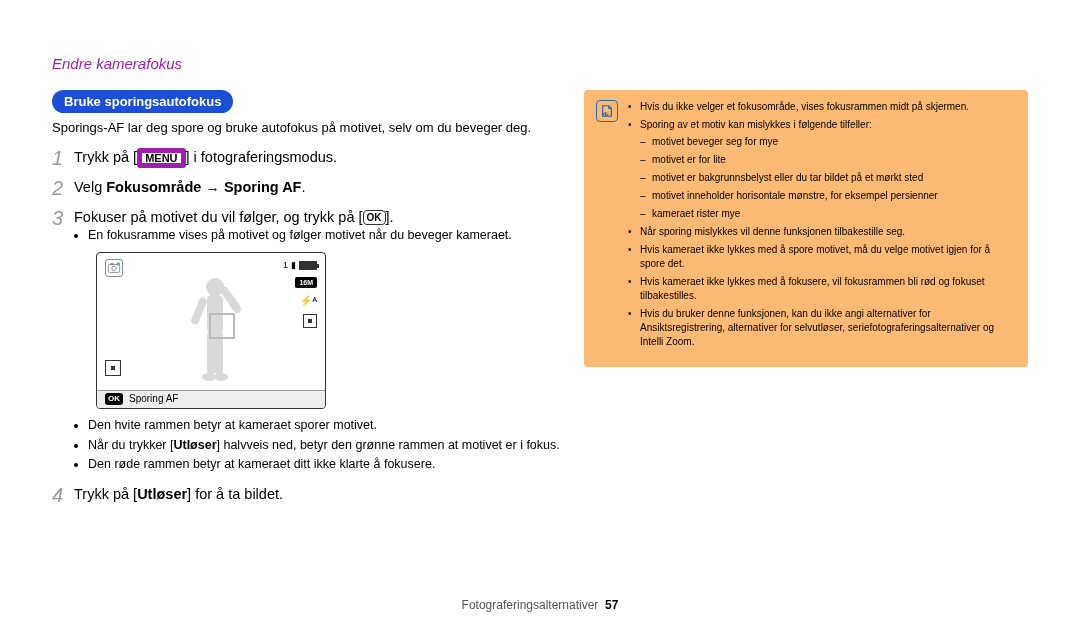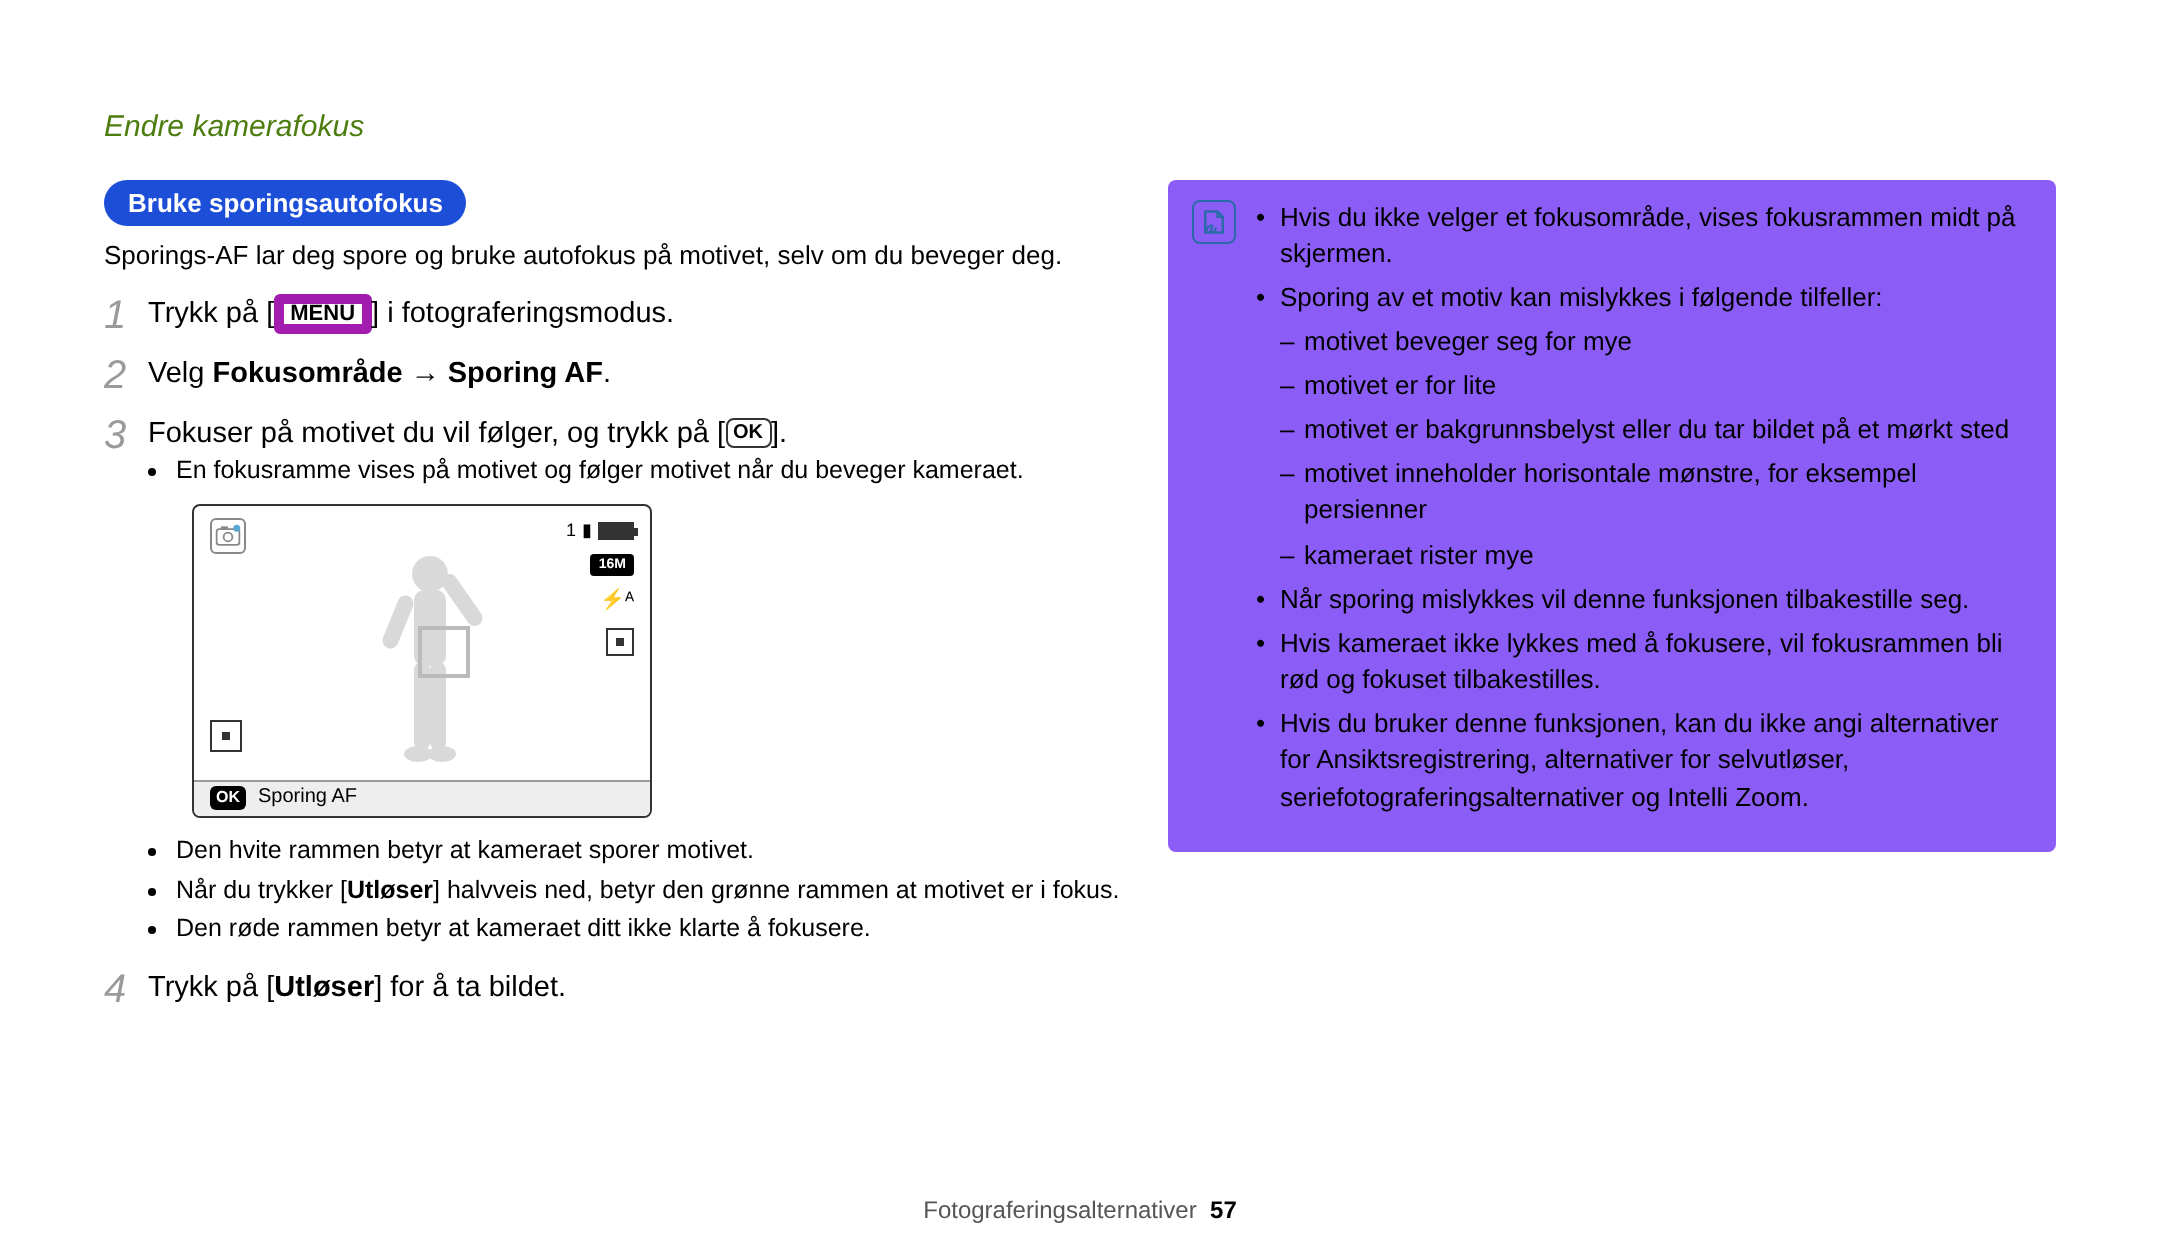--- a/index.html
+++ b/index.html
@@ -9,21 +9,21 @@
     font-size: 13px;
     color: #000;
     background: #fff;
     position: relative;
   }
   .breadcrumb {
     position: absolute;
     top: 55px;
     left: 52px;
     font-style: italic;
-    color: #4d7c0f;
+    color: #a21caf;
     font-size: 15px;
   }
   .content {
     position: absolute;
     top: 90px;
     left: 52px;
     right: 52px;
     bottom: 40px;
     display: flex;
     gap: 22px;
@@ -159,26 +159,26 @@
     border-top: 1px solid #999;
     background: #eee;
     display:flex; align-items:center;
     padding: 0 8px;
     font-size: 10px;
     gap: 6px;
   }
 
   
   .infobox {
-    background: #8b5cf6;
+    background: #fdba74;
     border-radius: 4px;
     padding: 10px 12px 14px 12px;
     display: flex;
     gap: 10px;
-    font-size: 13px;
+    font-size: 10px;
     line-height: 1.4;
   }
   .info-icon {
     width: 22px; height: 22px; flex-shrink:0;
     border: 1.5px solid #2b6aa8;
     border-radius: 4px;
     color: #2b6aa8;
     display:flex; align-items:center; justify-content:center;
     font-weight: bold;
     font-size: 14px;
@@ -320,20 +320,21 @@
           <span>Sporing av et motiv kan mislykkes i følgende tilfeller:</span>
           <ul class="dash">
             <li>motivet beveger seg for mye</li>
             <li>motivet er for lite</li>
             <li>motivet er bakgrunnsbelyst eller du tar bildet på et mørkt sted</li>
             <li>motivet inneholder horisontale mønstre, for eksempel persienner</li>
             <li>kameraet rister mye</li>
           </ul>
         </li>
         <li>Når sporing mislykkes vil denne funksjonen tilbakestille seg.</li>
+        <li>Hvis kameraet ikke lykkes med å spore motivet, må du velge motivet igjen for å spore det.</li>
         <li>Hvis kameraet ikke lykkes med å fokusere, vil fokusrammen bli rød og fokuset tilbakestilles.</li>
         <li>Hvis du bruker denne funksjonen, kan du ikke angi alternativer for Ansiktsregistrering, alternativer for selvutløser, seriefotograferingsalternativer og Intelli Zoom.</li>
       </ul>
     </div>
   </div>
 </div>
 
 <div class="footer">
   <span>Fotograferingsalternativer</span>&nbsp;&nbsp;<span class="pnum">57</span>
 </div>

